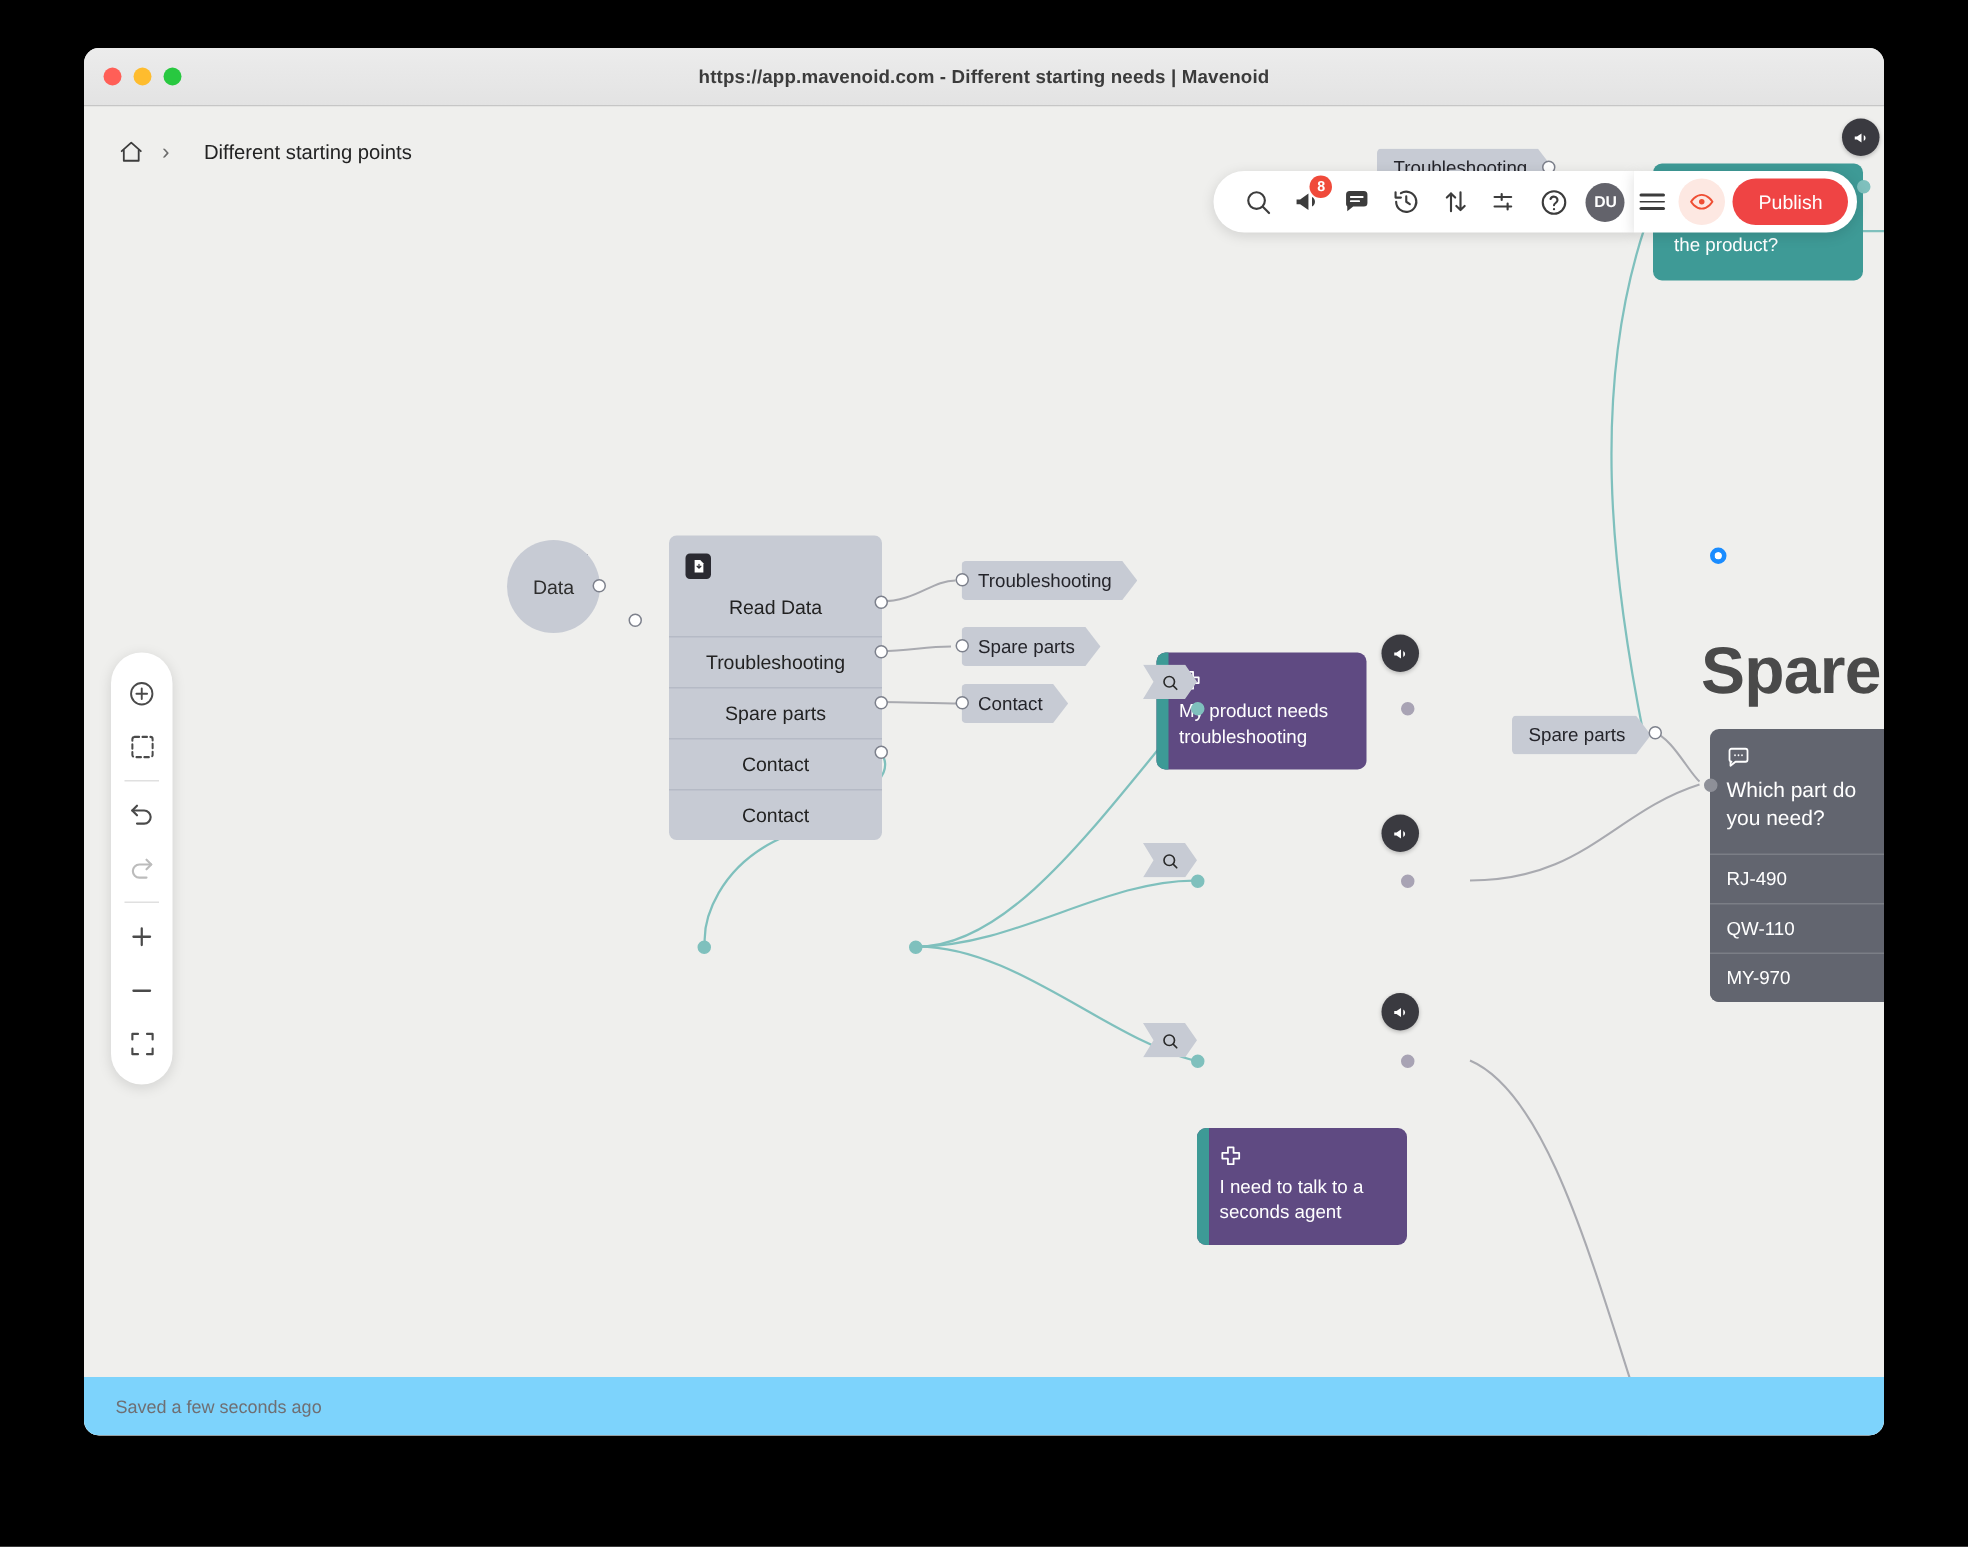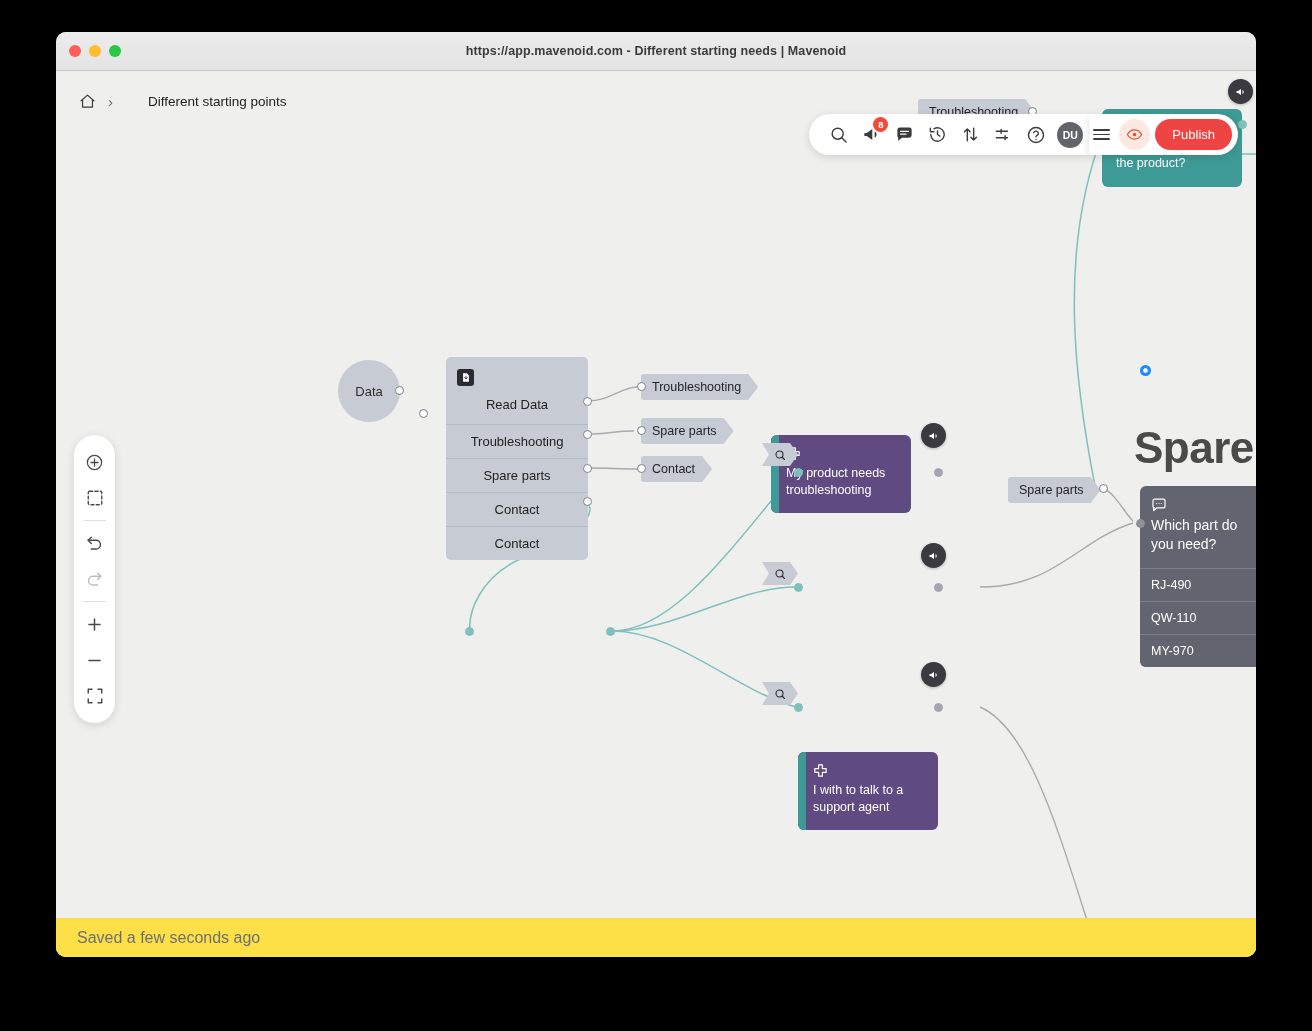--- a/index.html
+++ b/index.html
@@ -42,21 +42,21 @@
   .app { position: relative; width: 100%; height: 886px; background: #efefed; overflow: hidden; }
 
   
   .breadcrumb {
     position: absolute; left: 0; top: 0; height: 60px;
     display: flex; align-items: center; gap: 11px;
     padding-left: 21px; z-index: 40;
   }
   .bc-icon { width: 20px; height: 20px; display:flex; align-items:center; justify-content:center; color:#3d3d3d; }
   .bc-sep { color: #6b6b6b; font-size: 15px; line-height: 1; }
-  .bc-label { font-size: 13.5px; color: #232323; margin-left: 24px; }
+  .bc-label { font-size: 13.5px; color: #232323; margin-left: 12px; }
 
   
   .canvas { position: absolute; inset: 0; }
   .edges { position: absolute; inset: 0; width: 100%; height: 100%; overflow: visible; }
 
   
   .node { position: absolute; }
 
   
   .start-node {
@@ -230,21 +230,21 @@
   .publish-btn {
     height: 31px; padding: 0 17px; border: none;
     border-radius: 16px; background: #ef4444; color: #fff;
     font-size: 13px; font-family: inherit; cursor: pointer;
   }
 
   
   .footer {
     position: absolute; left: 0; bottom: 0; width: 100%; height: 39px;
     display: flex; align-items: center; padding-left: 21px;
-    font-size: 16px; color: #6f6f73; background: #fde047;
+    font-size: 12px; color: #6f6f73; background: #7dd3fc;
     z-index: 35;
   }
 </style>
 </head>
 <body>
 
 <div class="window">
 
   <div class="titlebar">
     <div class="traffic">
@@ -395,21 +395,21 @@
             <path d="M3 10v4h3l6 4V6L6 10H3zm14.5 2a4.5 4.5 0 00-2.5-4v8a4.5 4.5 0 002.5-4z"></path>
           </svg>
       </div>
 
       <div class="node card-purple" style="left:742px; top:603px; height:78px;">
         <span class="ico">
           <svg width="15" height="15" viewBox="0 0 24 24" fill="none" stroke="#fff" stroke-width="1.9" stroke-linejoin="round">
             <path d="M9 3h6v6h6v6h-6v6H9v-6H3V9h6z"></path>
           </svg>
         </span>
-        <div class="txt">I with to talk to a support agent</div>
+        <div class="txt">I need to talk to a seconds agent</div>
       </div>
       <div class="node tag-search" style="left:706px; top:611px;">
         <svg width="12" height="12" viewBox="0 0 24 24" fill="none" stroke="currentColor" stroke-width="2.2" stroke-linecap="round">
             <circle cx="11" cy="11" r="7"></circle>
             <path d="M16.5 16.5L21 21"></path>
           </svg>
       </div>
       <span class="dot filled-teal" style="left:738px; top:632px;"></span>
       <span class="dot filled-grey" style="left:878px; top:632px;"></span>
       <div class="badge-meg" style="left:865px; top:591px;">

